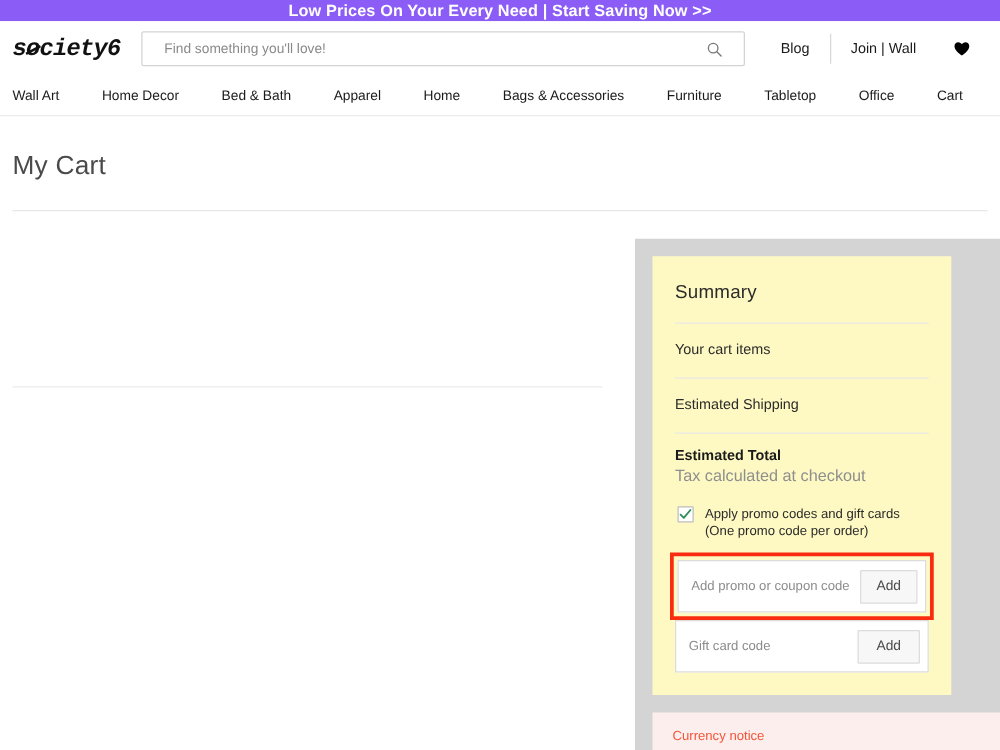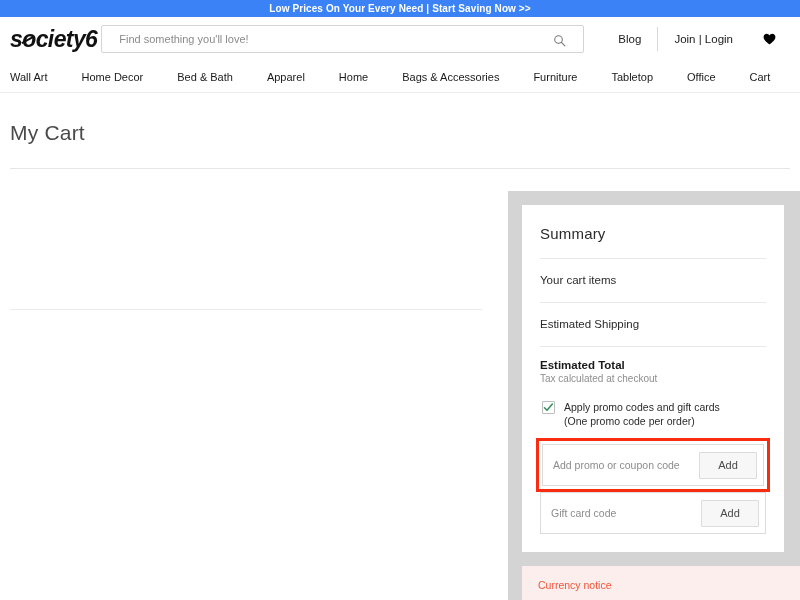--- a/index.html
+++ b/index.html
@@ -8,47 +8,47 @@
     width: 800px; height: 600px;
     overflow: hidden;
     background: #ffffff;
     font-family: "Liberation Sans", sans-serif;
     color: #222222;
   }
 
   
   .promo-banner {
     height: 17px;
-    background: #3b82f6;
+    background: #8b5cf6;
     color: #ffffff;
     display: flex;
     align-items: center;
     justify-content: center;
-    font-size: 10px;
+    font-size: 13px;
     font-weight: 700;
     letter-spacing: .1px;
   }
 
   
   .header {
     height: 44px;
     display: flex;
     align-items: center;
     padding: 0 0 0 10px;
     background: #ffffff;
     position: relative;
   }
   .logo {
-    font-family: Liberation Sans, sans-serif;
+    font-family: Liberation Mono, monospace;
     font-weight: 700;
     font-style: italic;
-    font-size: 23px;
+    font-size: 19px;
     letter-spacing: -0.6px;
     color: #111111;
-    margin-right: 4px;
+    margin-right: 17px;
     white-space: nowrap;
   }
   .logo .slash-o {
     position: relative;
     display: inline-block;
   }
   .logo .slash-o::after {
     content: "";
     position: absolute;
     left: -1px; top: 50%;
@@ -171,23 +171,23 @@
   }
 
   
   .summary-outer {
     width: 292px;
     background: #d4d4d4;
     padding: 14px 0 0 14px;
     min-height: 420px;
   }
   .summary-card {
-    background: #ffffff;
+    background: #fef9c3;
     padding: 20px 18px 18px 18px;
-    width: 262px;
+    width: 239px;
   }
   .summary-title {
     font-size: 15px;
     font-weight: 400;
     color: #2b2b2b;
     letter-spacing: .2px;
     padding-bottom: 16px;
   }
   .sum-rule { height: 1px; background: #e8e8e8; }
 
@@ -202,21 +202,21 @@
   .sum-row.total {
     padding: 12px 0 4px 0;
     display: block;
   }
   .sum-total-label {
     font-size: 11.5px;
     font-weight: 700;
     color: #1a1a1a;
   }
   .sum-total-sub {
-    font-size: 10px;
+    font-size: 13px;
     color: #8e8e8e;
     margin-top: 2px;
   }
 
   
   .promo-check-row {
     display: flex;
     align-items: flex-start;
     padding: 12px 0 0 2px;
   }
@@ -305,21 +305,21 @@
       <svg viewBox="0 0 16 16" width="13" height="13" fill="none" stroke="#777" stroke-width="1.3">
         <circle cx="6.8" cy="6.8" r="4.7"></circle>
         <line x1="10.4" y1="10.4" x2="14.6" y2="14.6" stroke-linecap="round"></line>
       </svg>
     </span>
   </div>
 
   <div class="header-right">
     <a class="hdr-link" href="#">Blog</a>
     <span class="hdr-divider"></span>
-    <a class="hdr-link" href="#">Join | Login</a>
+    <a class="hdr-link" href="#">Join | Wall</a>
     <span class="hdr-icon">
       <svg viewBox="0 0 16 15" width="13" height="12" fill="#000">
         <path d="M8 14.2S0.6 9.5 0.6 4.9C0.6 2.5 2.4 0.9 4.4 0.9c1.6 0 2.9 1 3.6 2.1 0.7-1.1 2-2.1 3.6-2.1 2 0 3.8 1.6 3.8 4 0 4.6-7.4 9.3-7.4 9.3z"></path>
       </svg>
     </span>
     <span class="hdr-icon cart-icon-clip">
       <svg viewBox="0 0 18 17" width="14" height="13" fill="none" stroke="#000" stroke-width="1.3">
         <path d="M1 1.6h2.4l2.3 9.6h8.6l1.9-7H4.6"></path>
         <circle cx="7" cy="14.6" r="1.3" fill="#000" stroke="none"></circle>
         <circle cx="13.4" cy="14.6" r="1.3" fill="#000" stroke="none"></circle>

